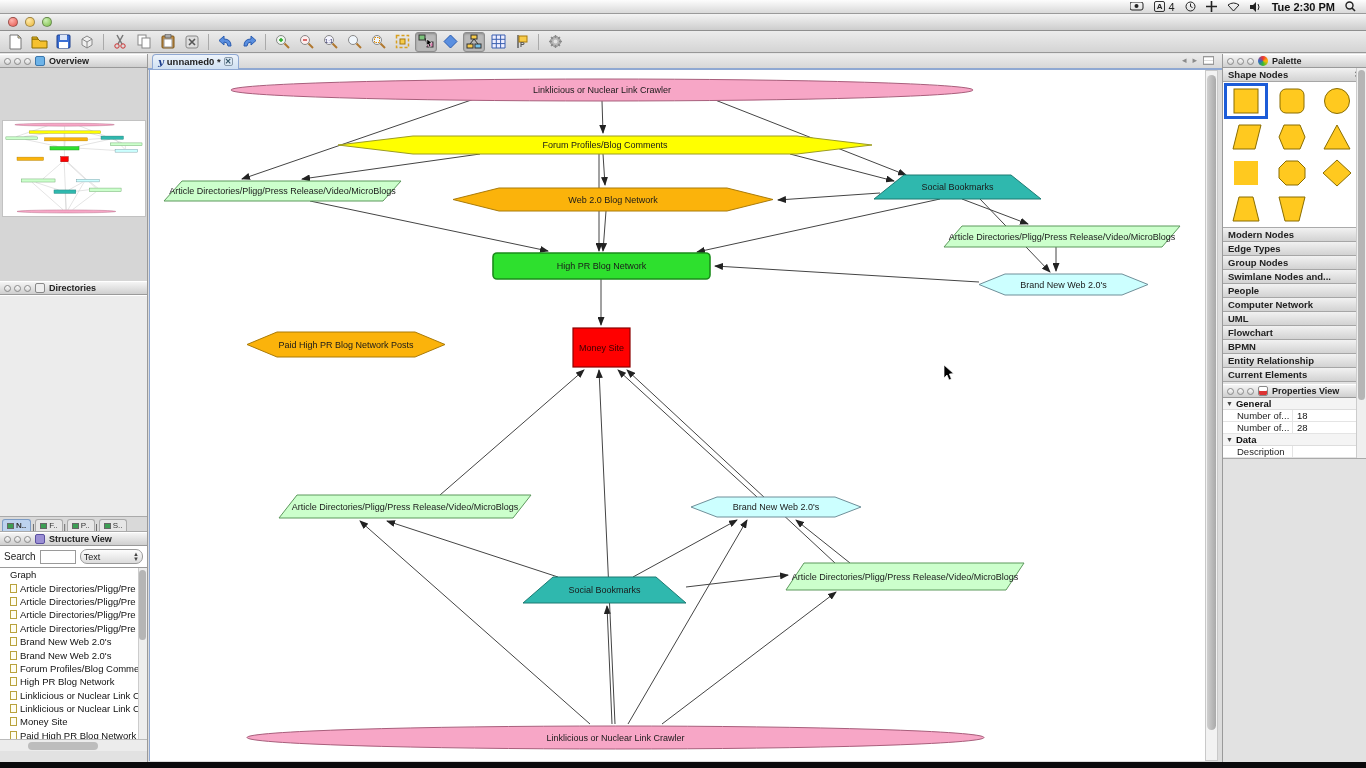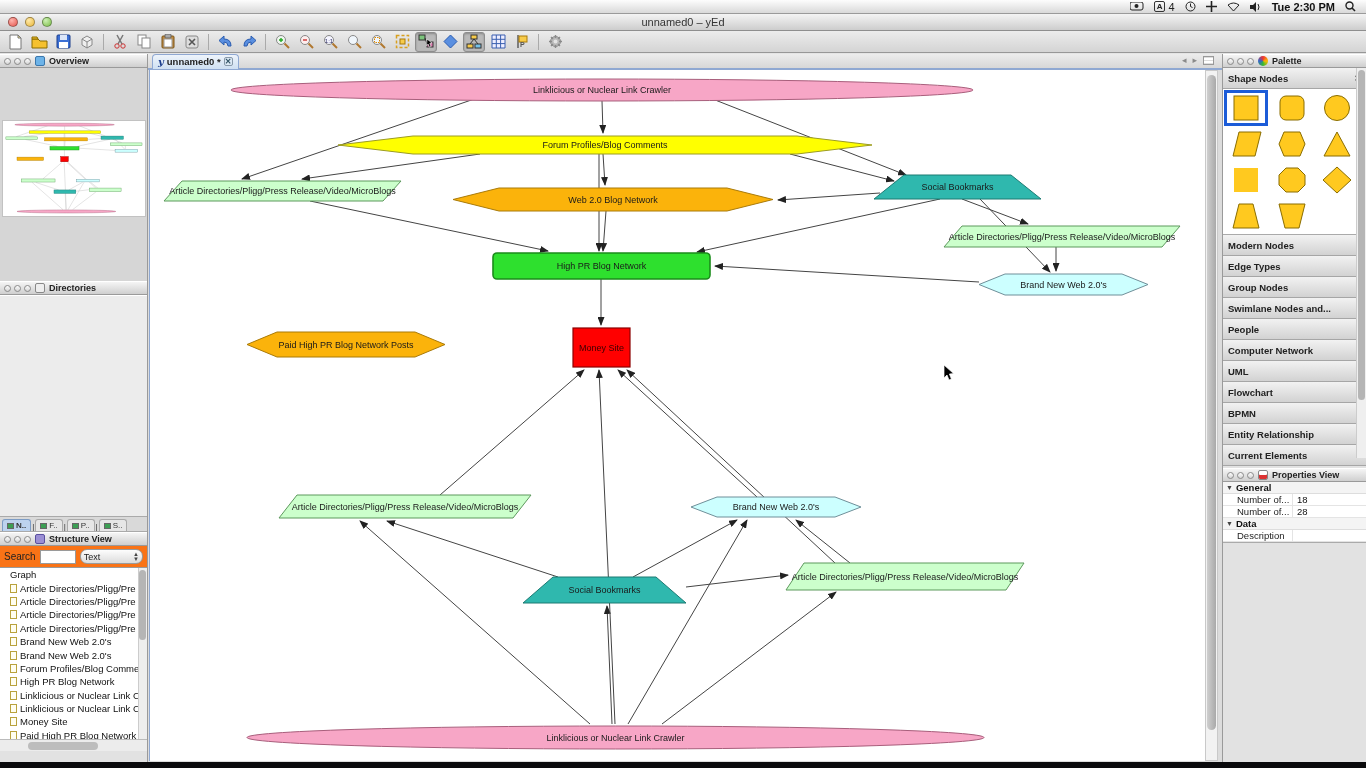--- a/index.html
+++ b/index.html
@@ -62,21 +62,21 @@
   .nb-body { height:221px; background:#ececec; border-top:1px solid #fff; }
 
   .docktabs { height:16px; background:#d9d9d9; border-top:1px solid #aaa; border-bottom:1px solid #aaa;
     display:flex; align-items:flex-end; gap:1px; padding:2px 2px 0 2px; font-size:8px; color:#333; }
   .dtab { display:flex; align-items:center; gap:2px; padding:1px 4px; border:1px solid #aaa;
     border-bottom:none; border-radius:3px 3px 0 0; background:#e6e6e6; }
   .dtab.sel { background:#bdd3ee; border-color:#7d9cc4; font-weight:bold; }
   .dtab .ic { width:7px; height:6px; background:#3c9e53; border:1px solid #666; }
 
   .searchrow { height:21px; display:flex; align-items:center; gap:4px; padding:0 4px;
-    background:#f97316; font-size:10px; color:#222; }
+    background:#ffffff; font-size:10px; color:#222; }
   .searchrow input { width:36px; height:14px; border:1px solid #9a9a9a; font-size:9px; }
   .sel-box { flex:1; height:15px; border:1px solid #9a9a9a; border-radius:7px;
     background:linear-gradient(#fdfdfd,#dcdcdc); display:flex; align-items:center;
     justify-content:space-between; font-size:9px; padding:0 3px; }
   .stepper { font-size:6px; line-height:5px; color:#444; text-align:center; }
 
   .slist { height:172px; background:#fff; border-top:1px solid #9a9a9a; overflow:hidden;
     font-size:9.5px; color:#111; position:relative; }
   .srow { display:flex; align-items:center; gap:3px; height:13.4px; padding-left:10px; white-space:nowrap; }
   .srow.child { padding-left:10px; }
@@ -103,21 +103,21 @@
   .canvas { position:absolute; left:1px; top:16px; width:1056px; height:691px; background:#fff;
     border-left:1px solid #8fa8d2; overflow:hidden; }
   .vscroll-c { position:absolute; right:4px; top:16px; width:13px; height:691px; background:#f2f2f2;
     border:1px solid #c9c9c9; }
   .vthumb-c { position:absolute; left:1px; top:4px; width:9px; height:655px; border-radius:5px;
     background:linear-gradient(90deg,#cfcfcf,#a9a9a9); }
 
   
   .rightcol { position:absolute; left:1222px; top:1px; width:144px; height:708px;
     background:#e2e2e2; border-left:1px solid #9a9a9a; }
-  .secbar { height:21px; background:linear-gradient(#f2f2f2,#d2d2d2); border-bottom:1px solid #a6a6a6;
+  .secbar { height:14px; background:linear-gradient(#f2f2f2,#d2d2d2); border-bottom:1px solid #a6a6a6;
     display:flex; align-items:center; justify-content:space-between; padding:0 5px;
     font-size:9.5px; font-weight:bold; color:#222; }
   .secbar .chev { color:#555; font-size:8px; transform:rotate(90deg); letter-spacing:-1px; }
   .shapegrid { background:#fff; border-bottom:1px solid #aaa; padding:4px 2px 4px 4px;
     display:grid; grid-template-columns:repeat(3,1fr); row-gap:6px; height:146px; position:relative;}
   .shapecell { width:38px; height:30px; display:flex; align-items:center; justify-content:center; }
   .shapecell.sel { outline:3px solid #1c5ld8; outline:3px solid #1c5cd8; }
   .vscroll-p { position:absolute; right:0px; top:14px; width:10px; height:390px; background:#efefef;
     border-left:1px solid #ccc; }
   .vthumb-p { position:absolute; left:1px; top:2px; width:7px; height:330px; border-radius:4px; background:#b5b5b5; }
@@ -176,21 +176,20 @@
       <span class="st">
         <svg width="11" height="11">
             <circle cx="4.5" cy="4.5" r="3.5" fill="none" stroke="#222" stroke-width="1.4"></circle>
             <path d="M7 7 L10 10" stroke="#222" stroke-width="1.6"></path>
           </svg>
       </span>
     </span>
   </div>
 
   <div class="titlebar">
-    <span class="wtitle">unnamed0 – yEd</span>
     <span class="traffic">
       <span class="tl red"></span>
       <span class="tl yel"></span>
       <span class="tl grn"></span>
     </span>
   </div>
 
   <div class="toolbar" id="toolbar">
       <span class="tbi">
         <svg width="15" height="16">

